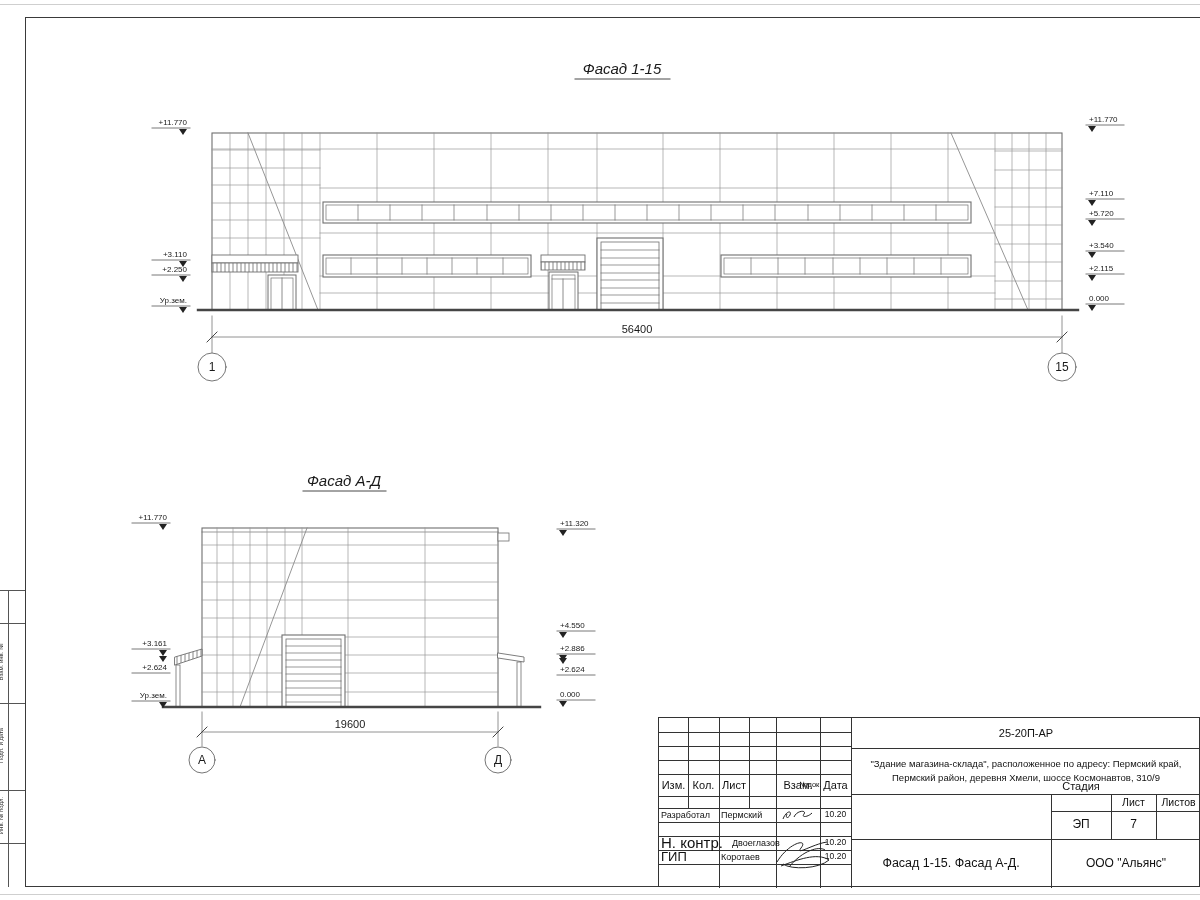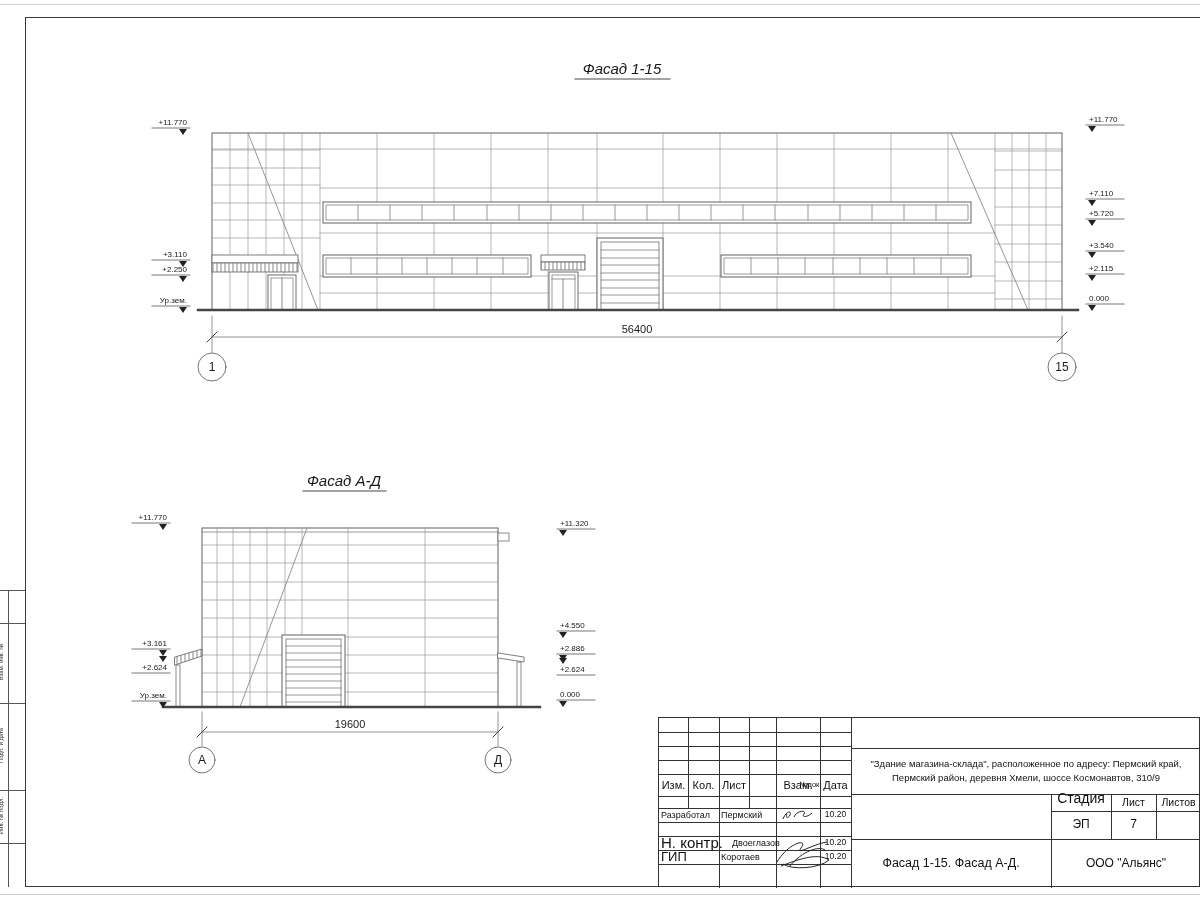--- a/index.html
+++ b/index.html
@@ -453,26 +453,27 @@
   <div class="cell" style="left:62px;top:132px;width:55px;height:14px;font-size:9px;justify-content:flex-start;">Коротаев</div>
   <div class="cell" style="left:161px;top:132px;width:31px;height:14px;font-size:8.5px;">10.20</div>
 
   <svg class="abs" style="left:118px;top:90px;" width="43" height="14">
     <path d="M6,11 C9,3 15,2 13,7 C11,11 8,10 10,6 M17,9 C20,2 30,2 27,6 C24,10 31,9 35,5" stroke="#222" stroke-width="1" fill="none"></path>
   </svg>
   <svg class="abs" style="left:110px;top:118px;" width="64" height="34">
     <path d="M8,26 C20,6 40,2 32,12 C26,20 44,8 58,6 M12,30 C28,24 48,16 60,24 C50,33 22,34 14,28 M20,31 C34,14 50,10 56,14" stroke="#222" stroke-width="1" fill="none"></path>
   </svg>
 
+  <div class="cell" style="left:192px;top:0;width:350px;height:30px;font-size:11px;">25-20П-АР</div>
   <div class="abs" style="left:196px;top:32px;width:342px;height:42px;display:flex;flex-direction:column;align-items:center;justify-content:center;font-size:9.5px;line-height:14px;text-align:center;">
     <div>"Здание магазина-склада", расположенное по адресу: Пермский край,</div>
     <div>Пермский район, деревня Хмели, шоссе Космонавтов, 310/9</div>
   </div>
 
-  <div class="cell" style="left:392px;top:72px;width:60px;height:17px;font-size:14px;">Стадия</div>
+  <div class="cell" style="left:392px;top:60px;width:60px;height:17px;font-size:11px;">Стадия</div>
   <div class="cell" style="left:452px;top:76px;width:45px;height:17px;font-size:10.5px;">Лист</div>
   <div class="cell" style="left:497px;top:76px;width:45px;height:17px;font-size:10.5px;">Листов</div>
   <div class="cell" style="left:392px;top:93px;width:60px;height:28px;font-size:12px;">ЭП</div>
   <div class="cell" style="left:452px;top:93px;width:45px;height:28px;font-size:12px;">7</div>
   <div class="cell" style="left:497px;top:93px;width:45px;height:28px;font-size:12px;"></div>
 
   <div class="cell" style="left:192px;top:121px;width:200px;height:49px;font-size:12.5px;">Фасад 1-15. Фасад А-Д.</div>
   <div class="cell" style="left:392px;top:121px;width:150px;height:49px;font-size:12px;">ООО "Альянс"</div>
 </div>
 

